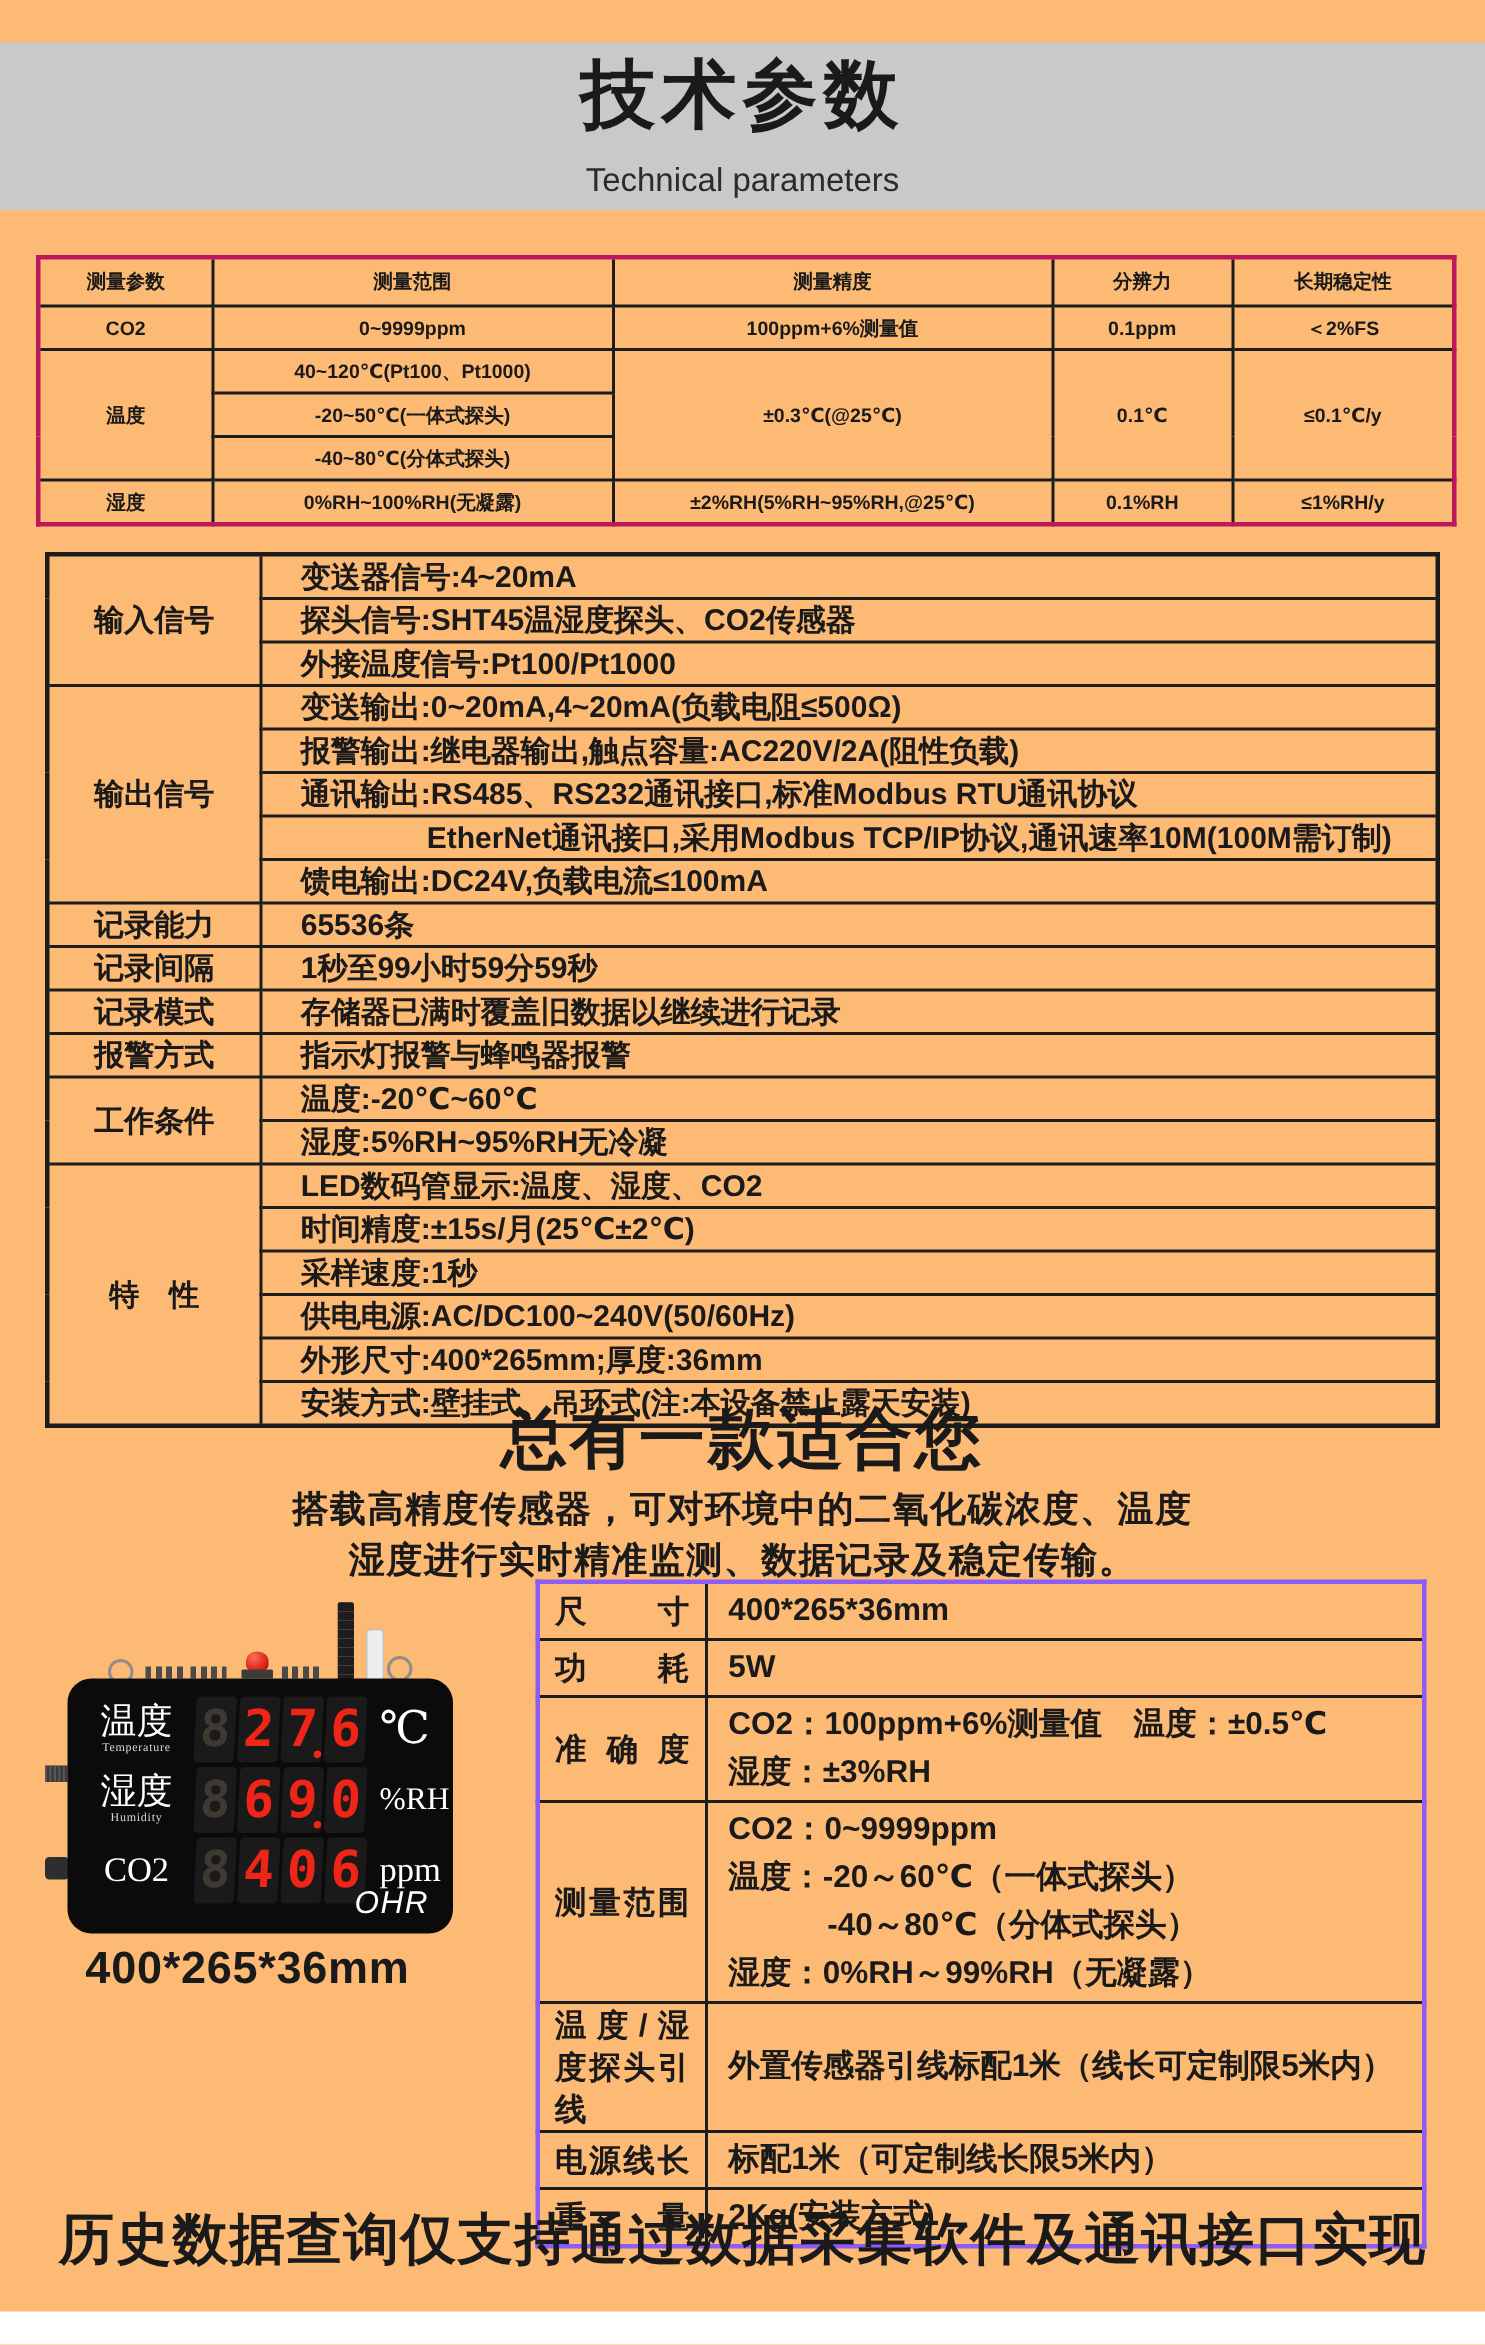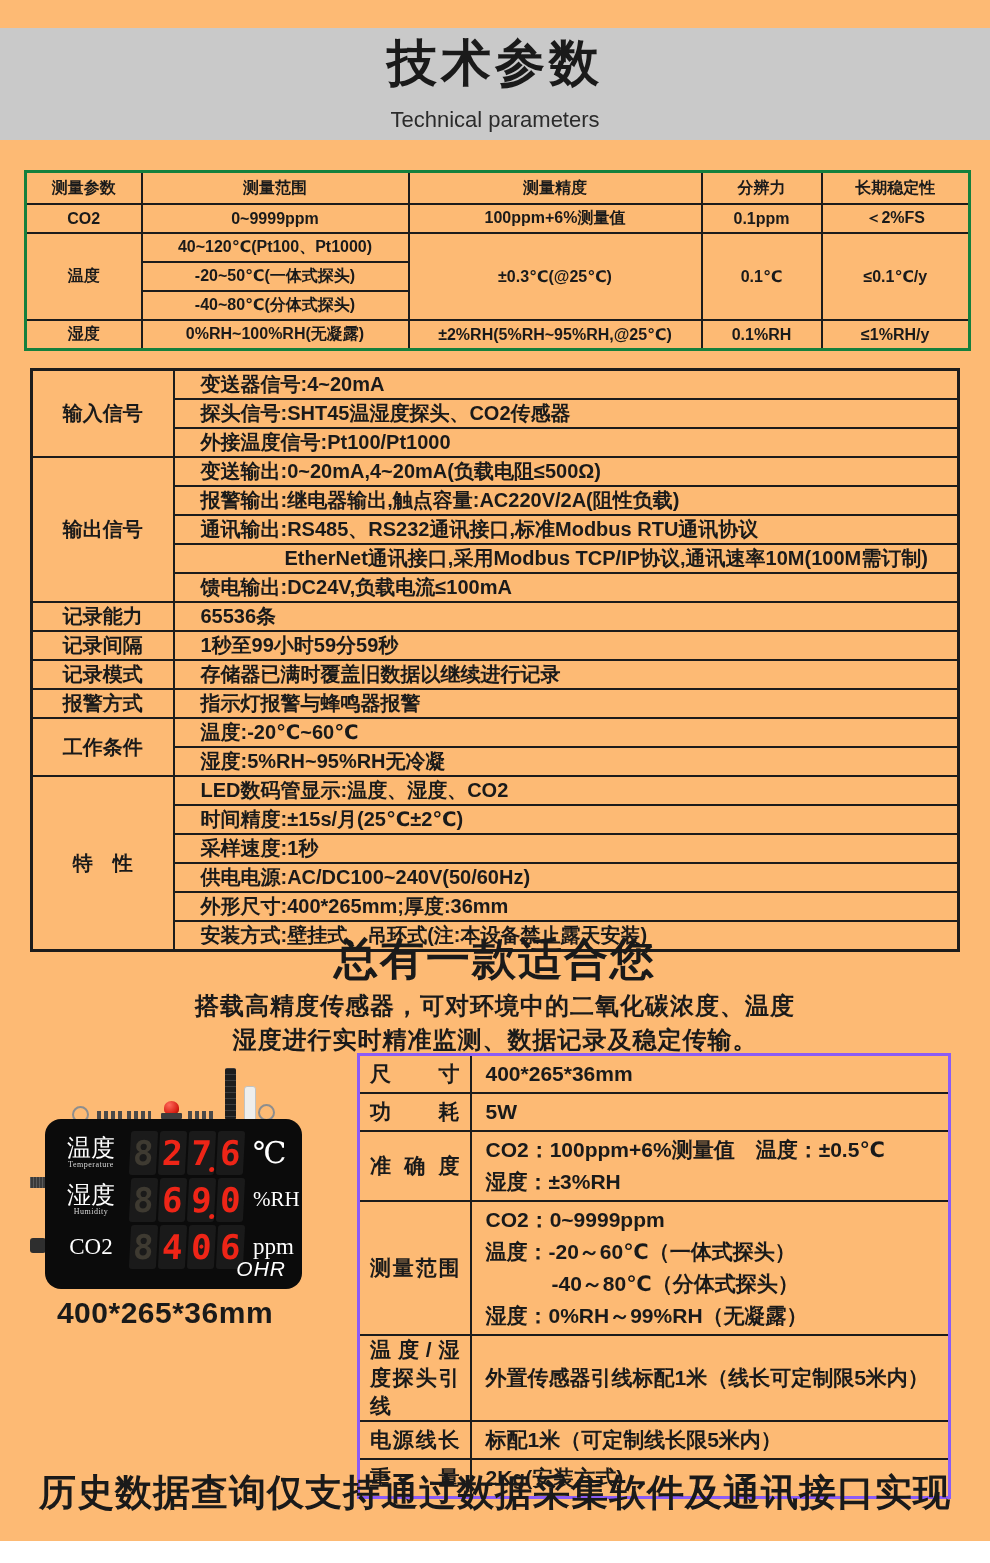--- a/index.html
+++ b/index.html
@@ -23,21 +23,21 @@
     display:flex; flex-direction:column; align-items:center; justify-content:center;
   }
   .title-cn{font-size:50px; font-weight:bold; letter-spacing:4px; line-height:56px;}
   .title-en{font-size:22px; font-weight:500; color:#2b2b2b; margin-top:16px;}
 
   
   table{border-collapse:collapse; table-layout:fixed; background:transparent;}
   th,td{border:2px solid #1c1c1c; padding:0; font-weight:600; color:#1a1a1a;}
 
   
-  .t1{position:absolute; left:24px; top:170px; width:944px; border:3px solid #15803d; font-size:16px;padding-left:24px;}
+  .t1{position:absolute; left:24px; top:170px; width:944px; border:3px solid #be185d; font-size:13px;padding-left:24px;}
   .t1 th{font-weight:bold; height:30px; text-align:center;}
   .t1 td{height:27px; text-align:center;}
 
   
   .t2{position:absolute; left:30px; top:368px; width:930px; border:3px solid #1c1c1c; font-size:20px;}
   .t2 th{font-weight:600; text-align:center; width:140px;}
   .t2 td{height:26.6px; text-align:left; padding-left:26px;}
   .t2 td.indent{padding-left:110px;}
 
   

